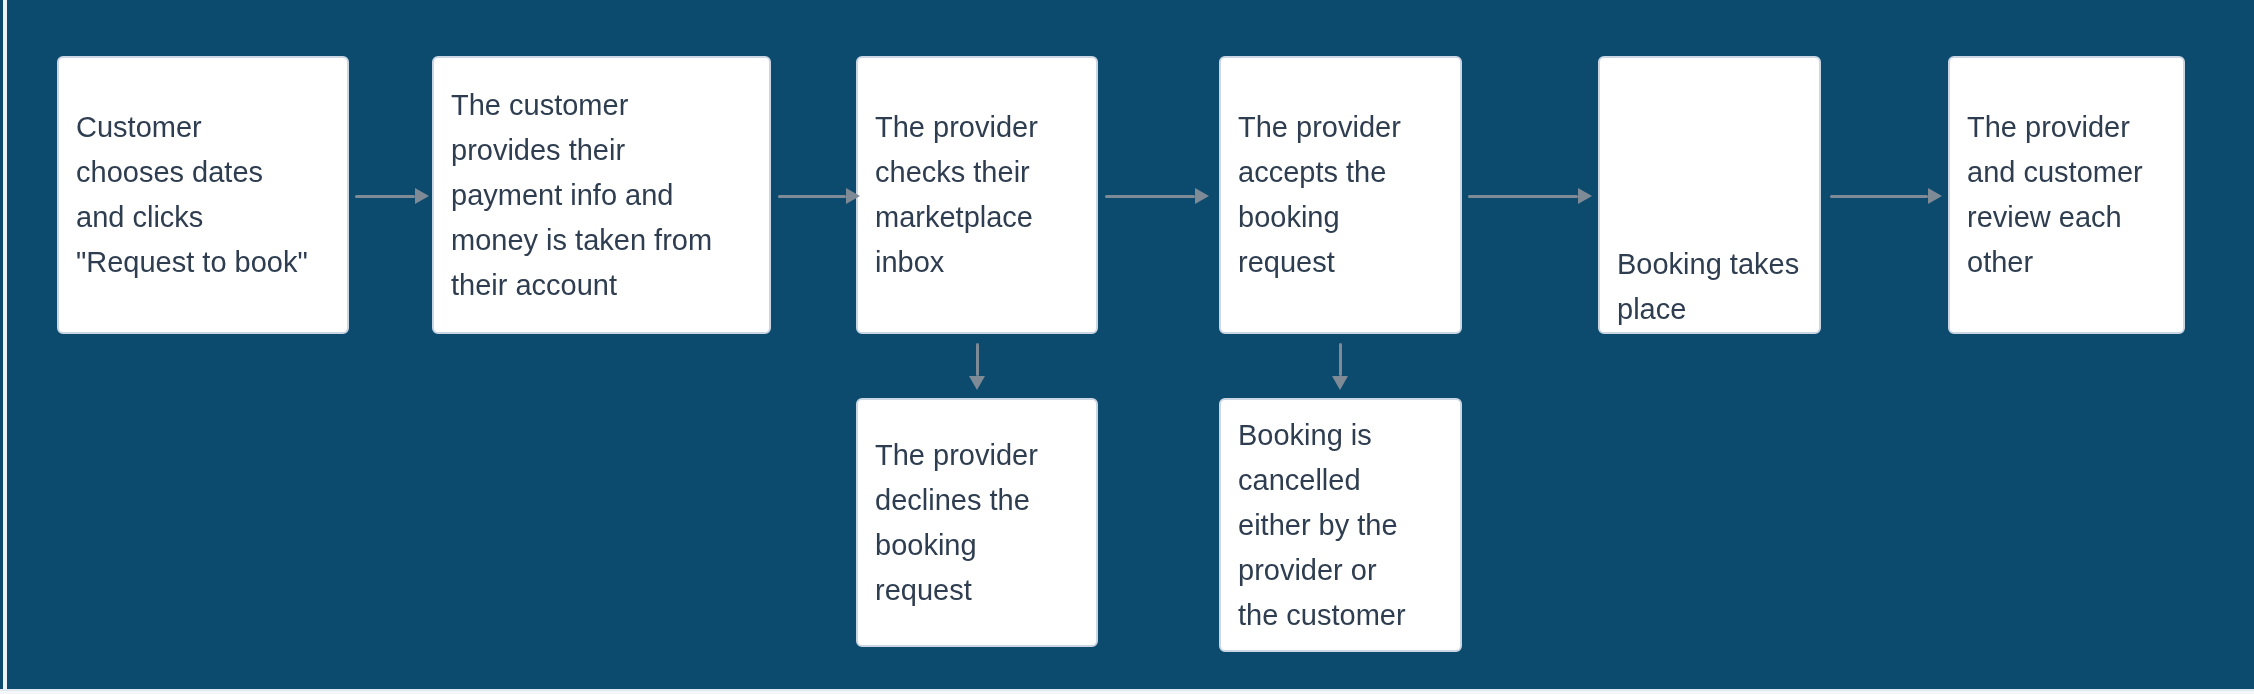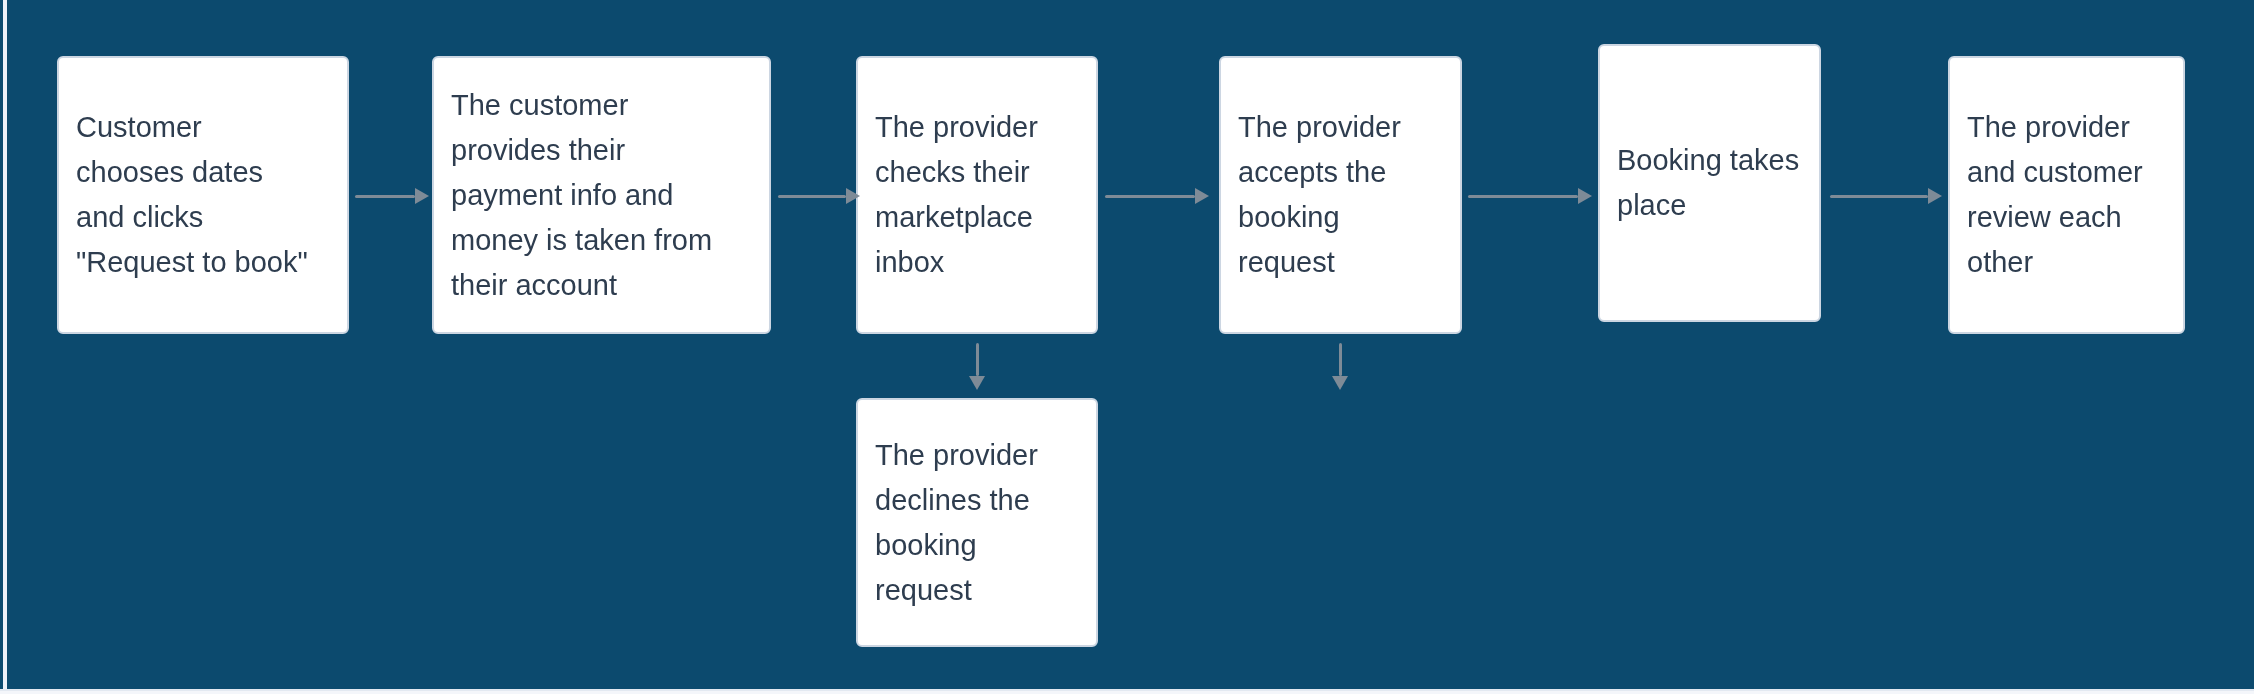--- a/index.html
+++ b/index.html
@@ -33,21 +33,21 @@
     color: #2e3d4f;
     white-space: pre-line;
     text-align: left;
   }
 
   
   .b1 { left:   57px; top:  56px; width: 292px; height: 278px; }
   .b2 { left:  432px; top:  56px; width: 339px; height: 278px; }
   .b3 { left:  856px; top:  56px; width: 242px; height: 278px; }
   .b4 { left: 1219px; top:  56px; width: 243px; height: 278px; }
-  .b5 { left: 1598px; top:  44px; width: 223px; height: 278px; }
+  .b5 { left: 1598px; top:  56px; width: 223px; height: 278px; align-items: flex-end; }
   .b6 { left: 1948px; top:  56px; width: 237px; height: 278px; }
   .bb1 { left:  856px; top: 398px; width: 242px; height: 249px; }
   .bb2 { left: 1219px; top: 398px; width: 243px; height: 254px; }
 
   
   .arrow-right {
     position: absolute;
     height: 18px;
     display: flex;
     align-items: center;
@@ -152,20 +152,27 @@
 review each
 other</div>
   </div>
 
   <div class="flow-box bb1">
     <div class="label">The provider
 declines the
 booking
 request</div>
   </div>
+  <div class="flow-box bb2">
+    <div class="label">Booking is
+cancelled
+either by the
+provider or
+the customer</div>
+  </div>
 
   <div class="arrow-right a1">
     <div class="shaft"></div>
     <div class="head"></div>
   </div>
   <div class="arrow-right a2">
     <div class="shaft"></div>
     <div class="head"></div>
   </div>
   <div class="arrow-right a3">

